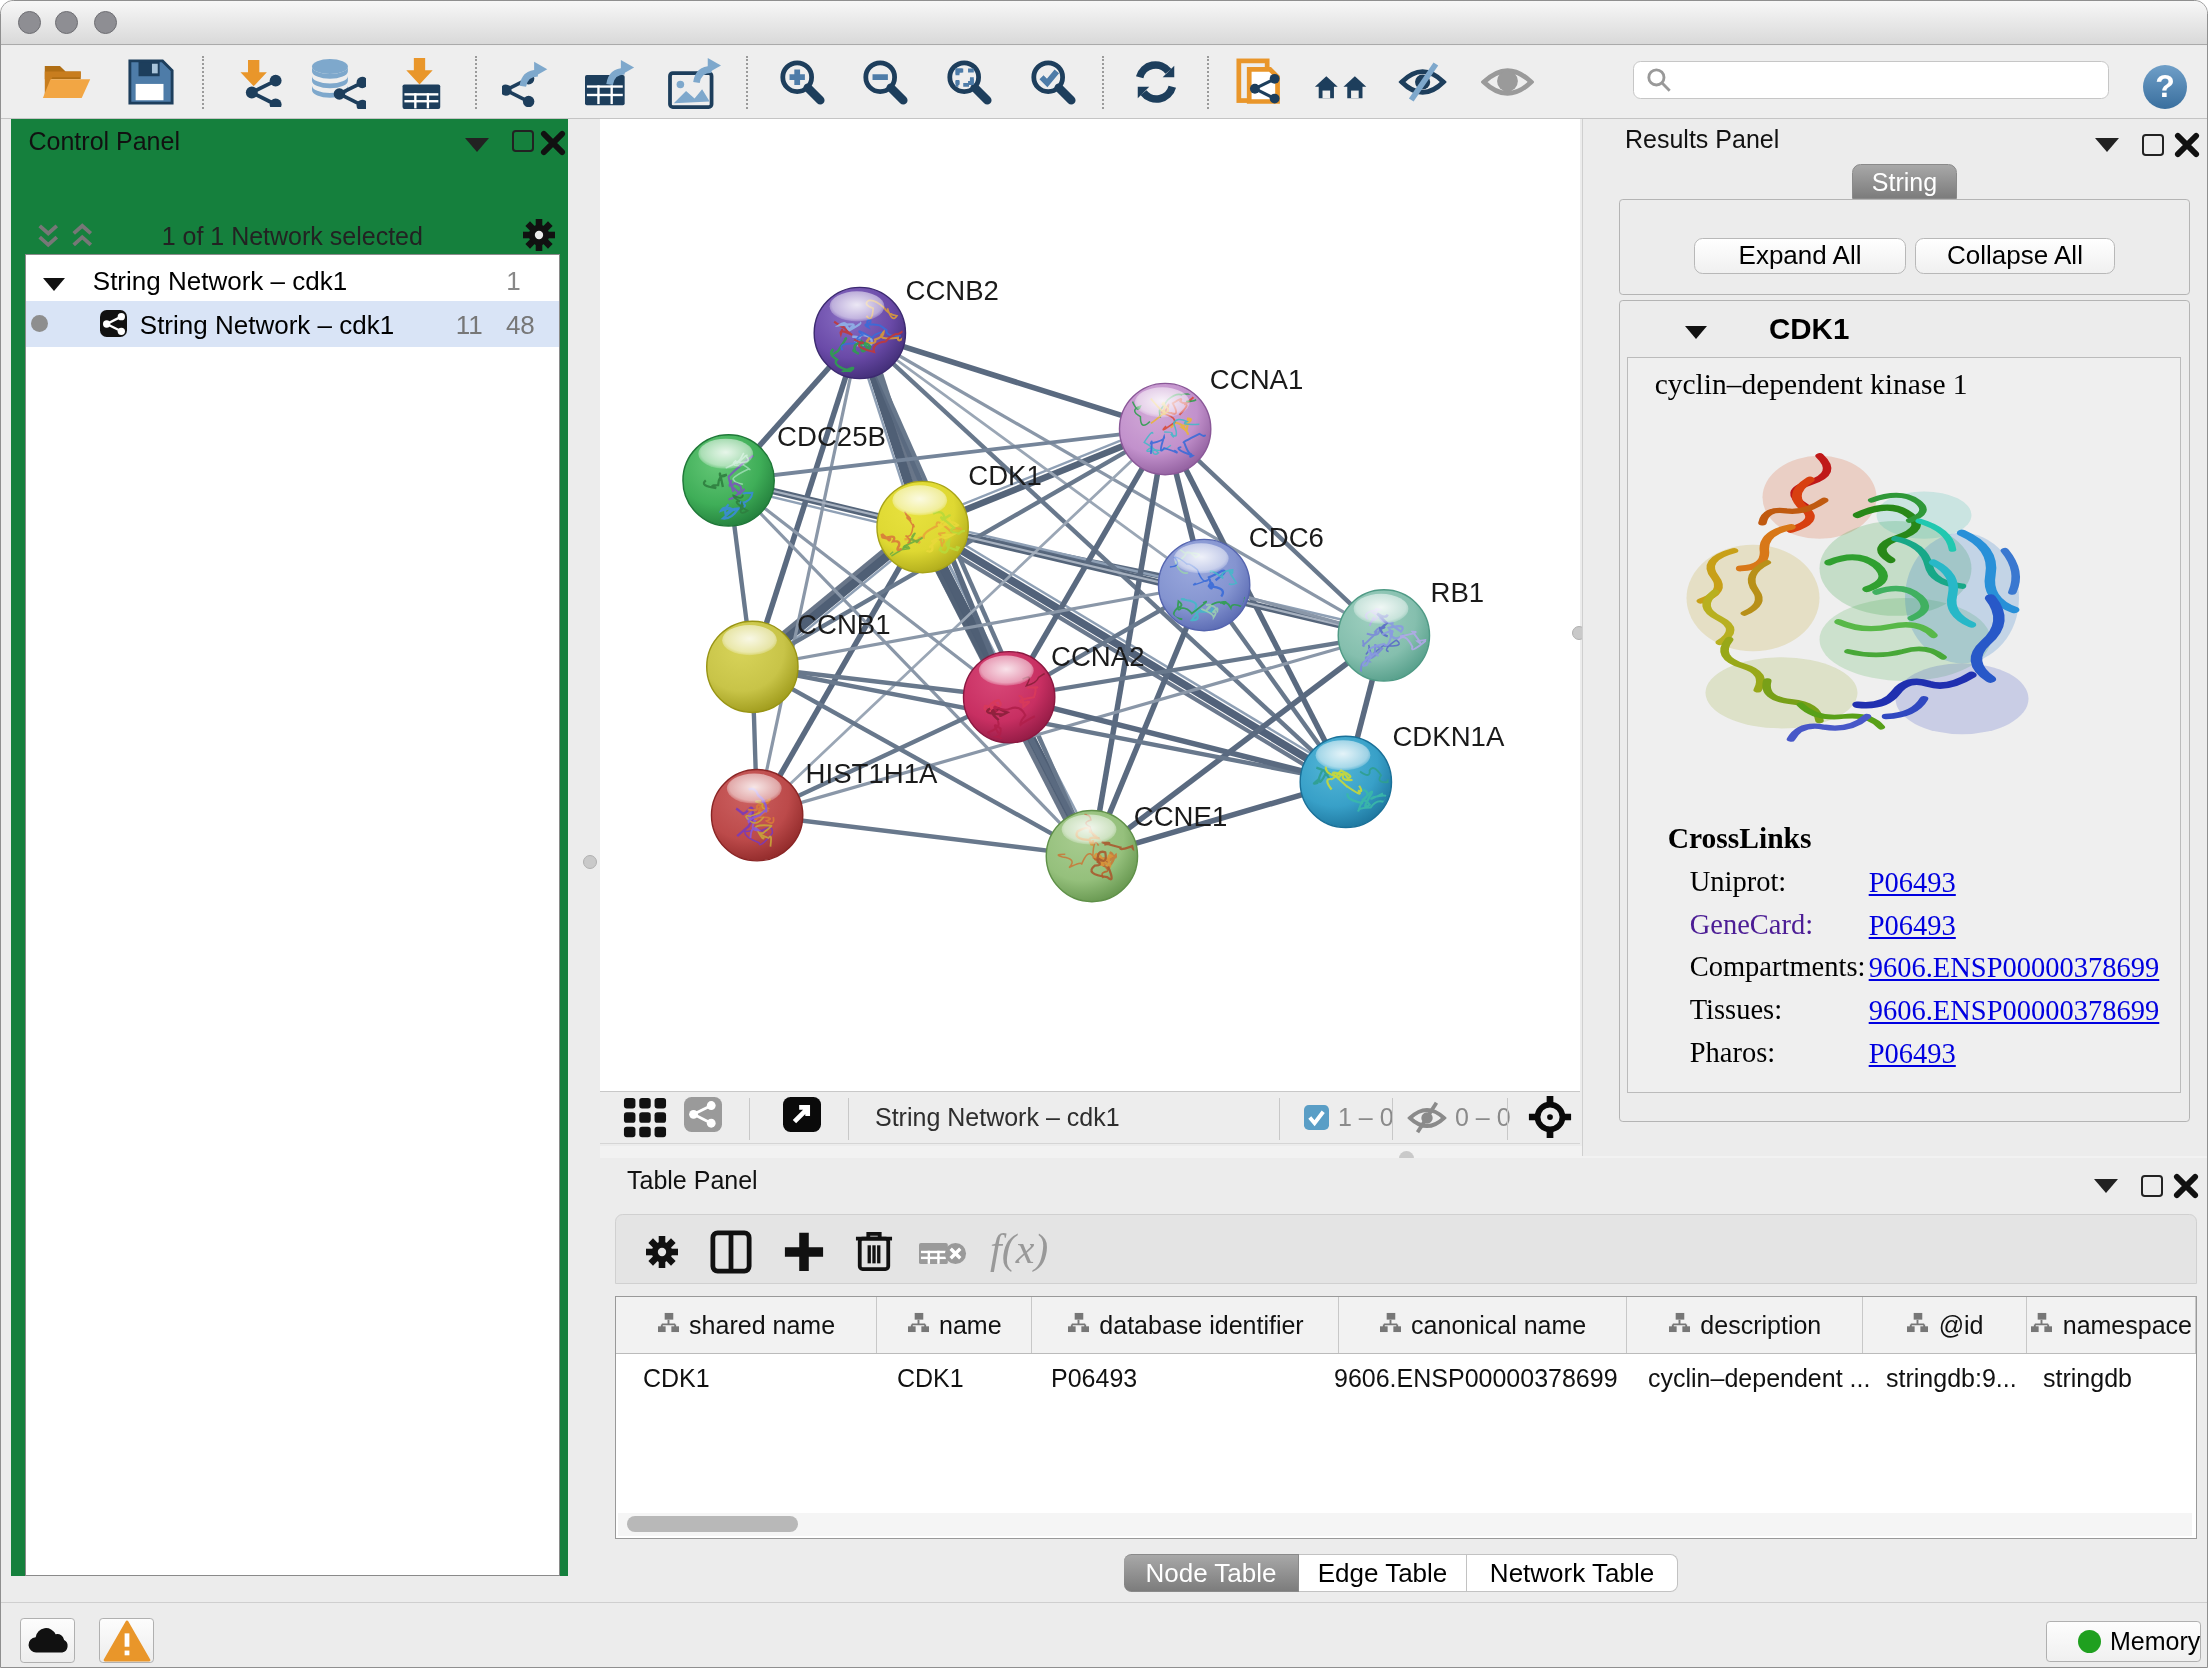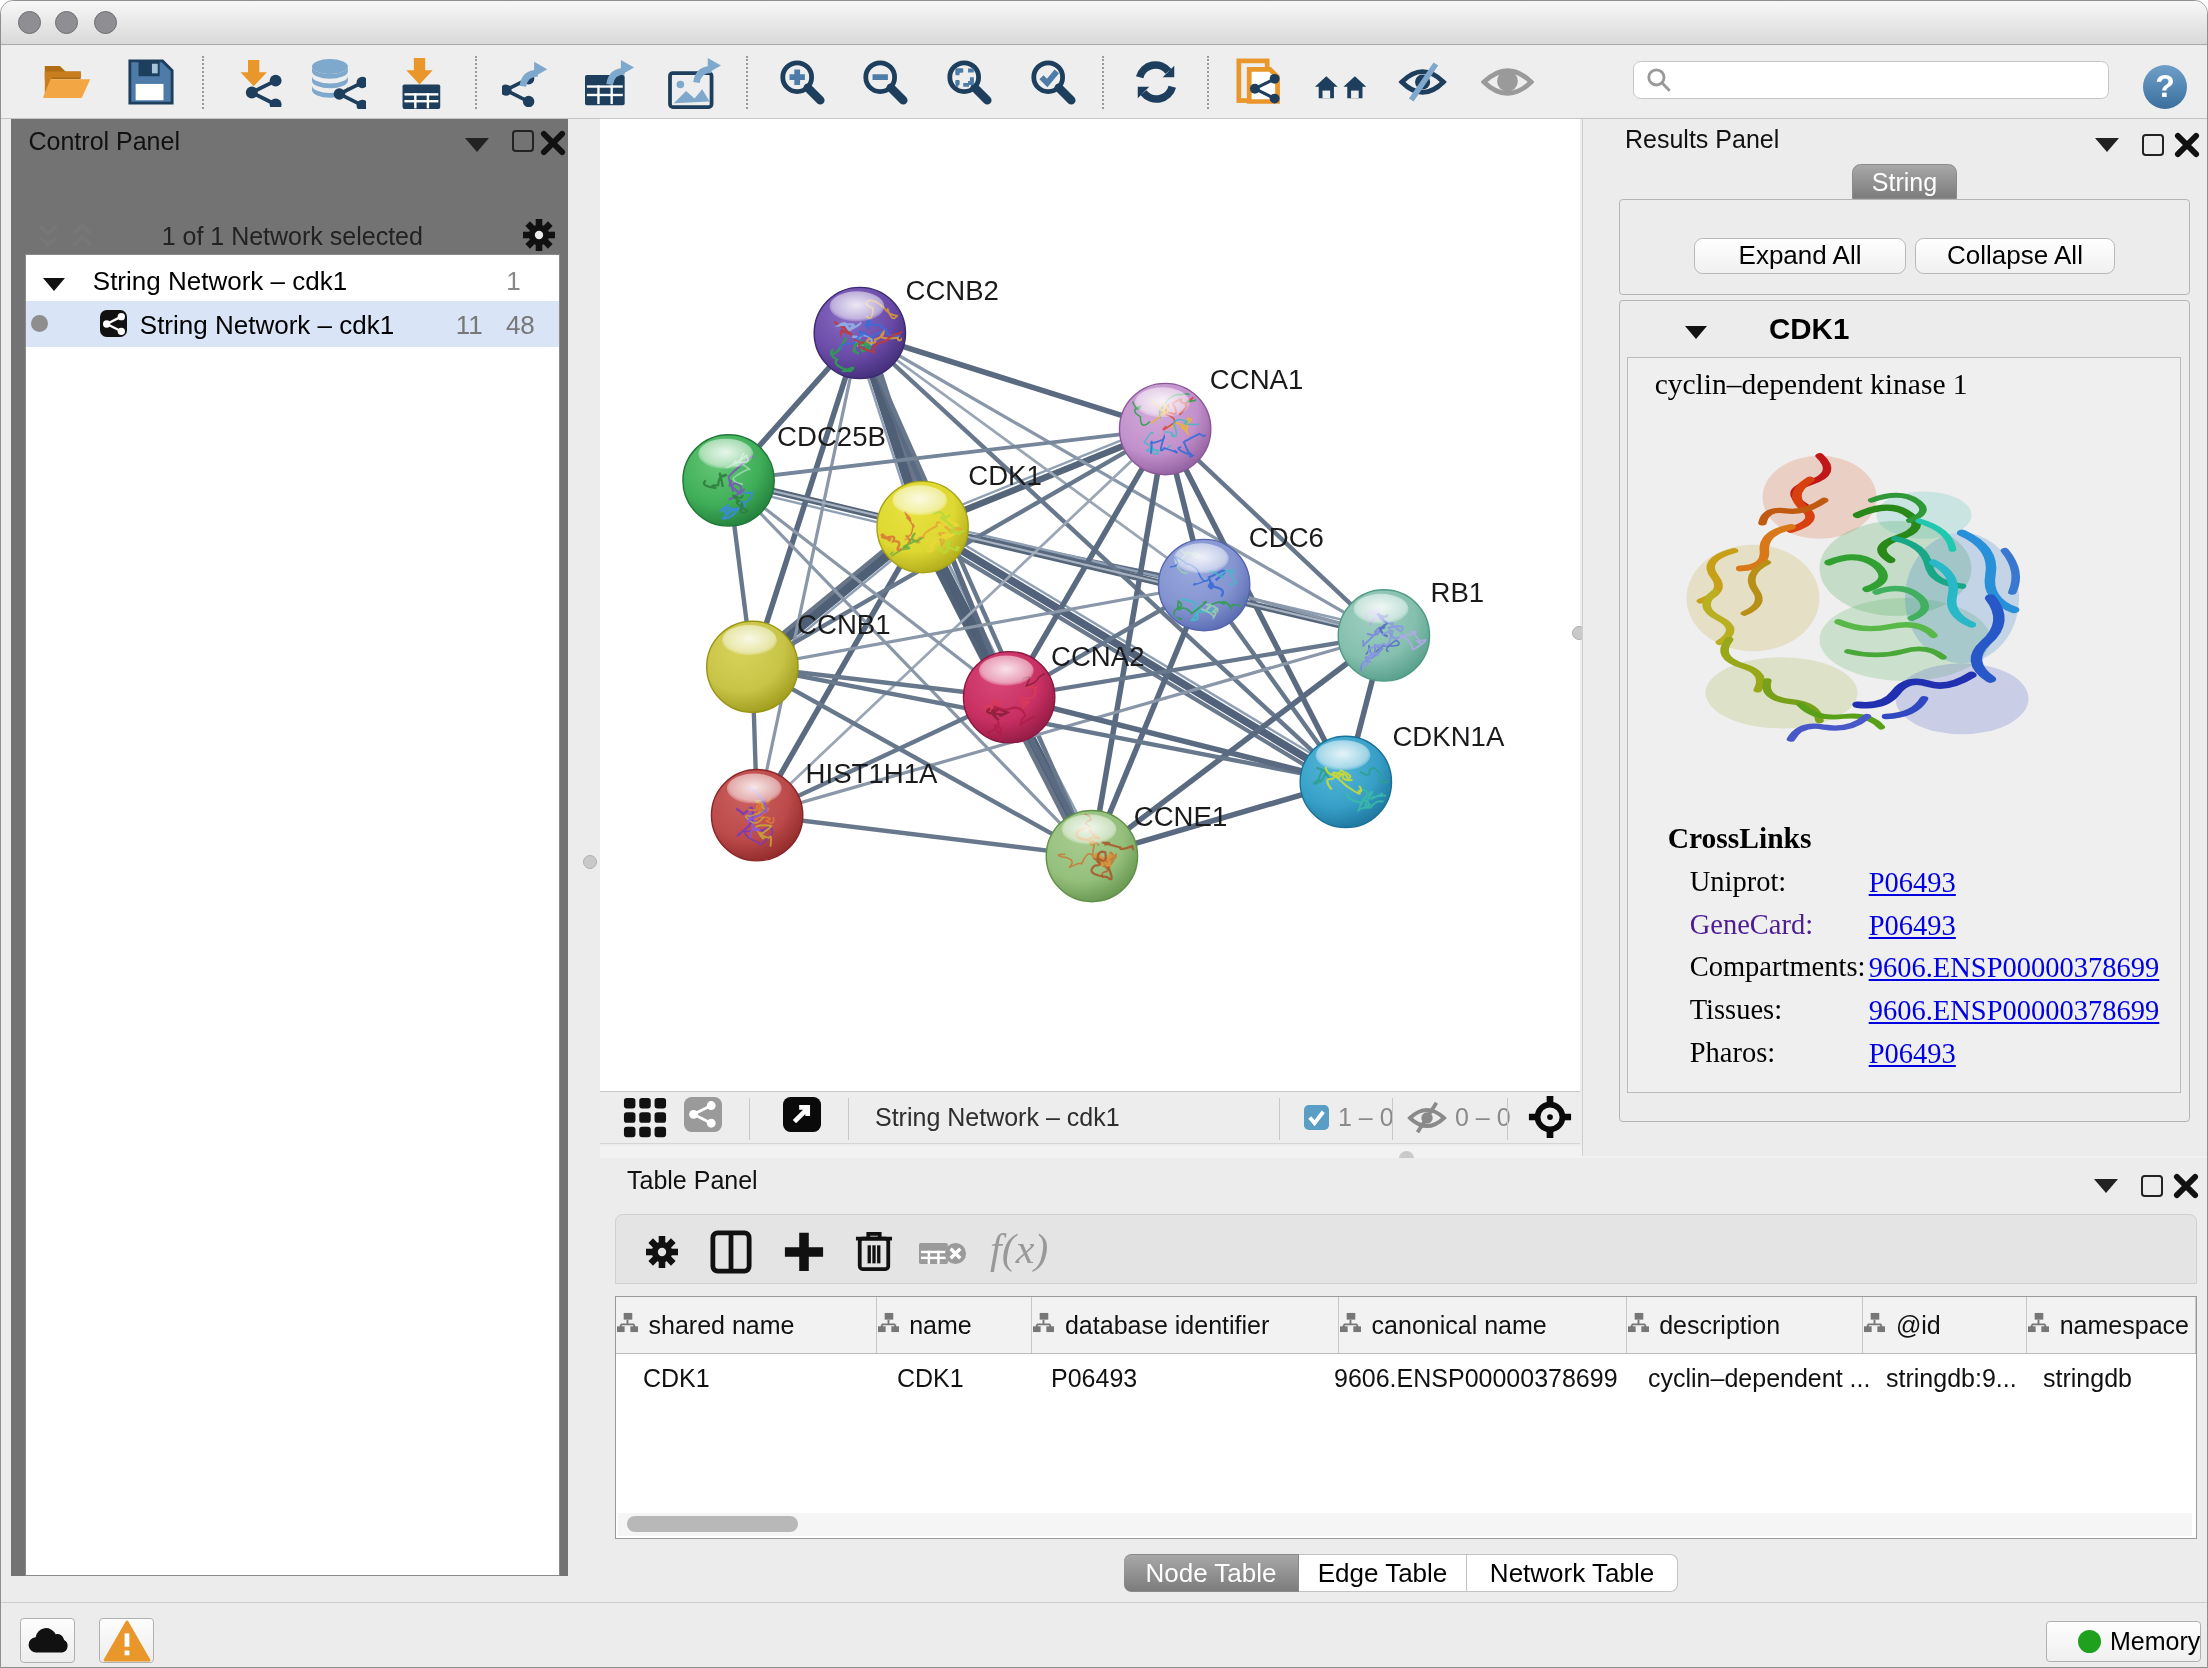--- a/index.html
+++ b/index.html
@@ -7,21 +7,21 @@
 #titlebar{position:absolute;left:0;top:0;width:100%;height:44px;background:linear-gradient(#f7f7f7,#d9d9d9);border-bottom:1px solid #aaa}
 .tl{position:absolute;top:9.5px;width:23px;height:23px;border-radius:50%;background:#8e8e93;border:1.4px solid #6e6e73}
 #title{position:absolute;top:6.7px;width:100%;text-align:center;font-size:26px;font-weight:bold;color:#3c3c3c}
 #toolbar{position:absolute;left:0;top:45px;width:100%;height:73px;background:#eeeeee;border-bottom:1px solid #c4c4c4}
 .tsep{position:absolute;top:9.5px;height:53px;width:0;border-left:2.9px dotted #9a9a9a}
 .ticon{position:absolute;top:12.4px}
 #searchbox{position:absolute;left:1632px;top:15px;width:476px;height:38px;background:#fff;border:1.9px solid #c6c6c6;border-radius:7.6px}
 #helpbtn{position:absolute;left:2142px;top:19px;width:44px;height:44px;border-radius:50%;background:linear-gradient(#6f9fc8,#3a6f9e);color:#fff;font-size:32px;font-weight:bold;text-align:center;line-height:42px}
 .panel-title{font-size:25px;color:#111}
 
-#cpanel{position:absolute;left:9.5px;top:118px;width:557px;height:1457px;background:#737373}
+#cpanel{position:absolute;left:9.5px;top:118px;width:557px;height:1457px;background:#15803d}
 .tabbar{position:absolute;display:flex}
 .tab{height:37px;font-size:25px;text-align:center;line-height:35px;background:#ffffff;color:#000;border:1px solid #c2c2c2;border-left:none}
 .tab.sel{background:linear-gradient(#a2a2a2,#7e7e7e);color:#fff;border-color:#7e7e7e}
 .tab.first{border-left:1px solid #c2c2c2;border-radius:7.6px 0 0 7.6px}
 .tab.last{border-radius:0 7.6px 7.6px 0}
 #cp-listbox{position:absolute;left:14.3px;top:135px;width:535px;height:1322px;background:#fff;border:1.9px solid #8a8a8a}
 #netsel{position:absolute;left:14.3px;top:100px;width:535px;height:35px;font-size:25px;color:#222;text-align:center;line-height:35px}
 
 #netview{position:absolute;left:599px;top:118px;width:980px;height:972px;background:#fff}
 #netbar{position:absolute;left:599px;top:1090px;width:980px;height:53px;background:#ededed;border-top:1px solid #c8c8c8;border-bottom:1px solid #d5d5d5}
@@ -29,21 +29,21 @@
 #hsplit{position:absolute;left:599px;top:1145px;width:1609px;height:25px;background:#f2f2f2}
 
 #rpanel{position:absolute;left:1581px;top:118px;width:628px;height:1037px;background:#ececec;border-left:1px solid #cfcfcf}
 .rbox{position:absolute;background:#ececec;border:1.9px solid #b4b4b4;border-radius:3.8px}
 .btn{background:linear-gradient(#ffffff,#f0f0f0);border:1.9px solid #b8b8b8;border-radius:8.6px;font-size:26px;color:#000;text-align:center}
 
 #tpanel{position:absolute;left:569px;top:1157px;width:1640px;height:443px;background:#ececec}
 #ttoolbar{position:absolute;left:45px;top:56px;width:1582px;height:70px;background:#e4e4e4;border:1px solid #d0d0d0;border-radius:7.6px 7.6px 0 0}
 #ttable{position:absolute;left:45px;top:138px;width:1582px;height:243px;background:#fff;border:1.9px solid #999}
 #thead{position:absolute;left:0;top:0;width:100%;height:57px;background:#f2f2f2;border-bottom:1px solid #bbb;display:flex}
-.th{position:relative;height:100%;border-right:1px solid #c8c8c8;font-size:25px;color:#111;display:flex;align-items:center;gap:9.5px}
+.th{position:relative;height:100%;border-right:1px solid #c8c8c8;font-size:25px;color:#111;display:flex;align-items:center;justify-content:center;gap:9.5px}
 .td{position:absolute;top:67px;font-size:25px;color:#111}
 #tscroll{position:absolute;left:1.9px;bottom:1.9px;width:1574px;height:23px;background:#f5f5f5}
 #tthumb{position:absolute;left:9.5px;top:2.9px;width:171px;height:16px;background:#b8b8b8;border-radius:8.6px}
 .bottab{height:38px;font-size:26px;text-align:center;line-height:36px;background:#fff;color:#000;border:1px solid #c2c2c2;border-left:none}
 
 #statusbar{position:absolute;left:0;top:1601px;width:100%;height:68px;background:#ececec;border-top:1px solid #cfcfcf}
 .sbtn{position:absolute;top:15px;width:55px;height:45px;background:linear-gradient(#fdfdfd,#ededed);border:1.9px solid #b0b0b0;border-radius:3.8px;text-align:center}
 #memory{position:absolute;right:5.7px;top:18px;width:155px;height:41px;background:linear-gradient(#fdfdfd,#f0f0f0);border:1.9px solid #b0b0b0;border-radius:3.8px;font-size:25px;line-height:38px;text-align:right;color:#000}
 a.link{color:#0000e0;font-family:"Liberation Serif",serif}
 </style></head>

